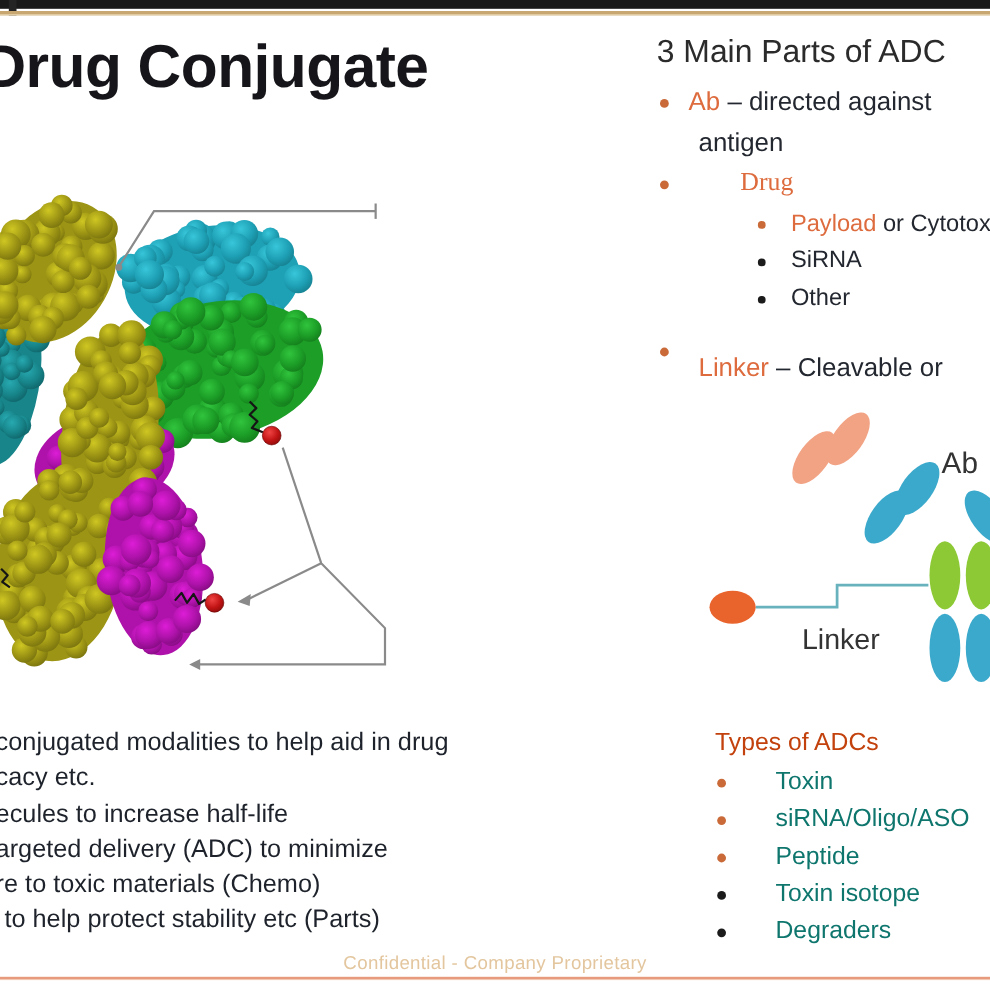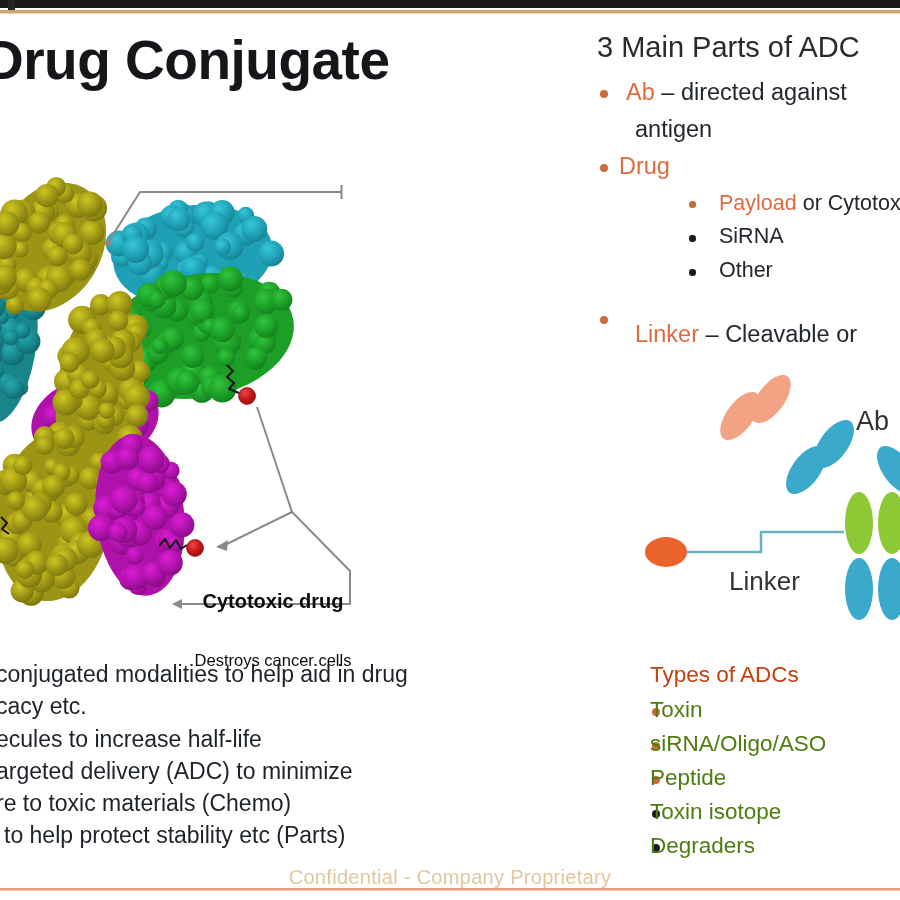--- a/index.html
+++ b/index.html
@@ -14,21 +14,21 @@
     --gray-line:#8A8A8A;
   }
   svg#stage{position:absolute;left:0;top:0;z-index:1;pointer-events:none;}
   .txt-layer{position:absolute;left:0;top:0;width:900px;height:900px;z-index:2;}
 
   
   .top-bar{position:absolute;left:0;top:0;width:900px;height:8px;background:#191919;}
   .top-notch{position:absolute;left:8px;top:0;width:7px;height:14px;background:#242424;}
   .top-gold{position:absolute;left:0;top:10px;width:900px;height:3px;background:#C9A770;border-bottom:1px solid #e8d9b8;}
   .bottom-line{position:absolute;left:0;top:888px;width:900px;height:2px;background:#E79A7E;box-shadow:0 1px 0 #f3c9b4;}
-  .footer{position:absolute;left:0;top:866px;width:900px;text-align:center;font-size:20px;letter-spacing:.3px;color:#E3C69E;}
+  .footer{position:absolute;left:0;top:866px;width:900px;text-align:center;font-size:17px;letter-spacing:.3px;color:#E3C69E;}
 
   
   .title{position:absolute;left:-16px;top:28px;margin:0;font-size:55px;font-weight:600;letter-spacing:-0.5px;color:#15151a;white-space:pre;}
 
   
   .callout{position:absolute;text-align:center;color:#0c0c0c;white-space:pre;}
   .callout .t{font-weight:bold;}
   .ab-callout{left:167px;top:140px;width:240px;}
   .ab-callout .t{font-size:17.5px;}
   .ab-callout .s{font-size:15.5px;margin-top:2px;}
@@ -51,21 +51,21 @@
   .dot.black{background:#1b1b1b;}
   .dot.small{width:6.5px;height:6.5px;}
 
   
   .schematic-label{position:absolute;color:#333;white-space:pre;}
   .ab-lbl{left:856px;top:406px;font-size:27px;}
   .linker-lbl{left:729px;top:566px;font-size:26px;}
 
   
   .types-heading{position:absolute;left:650px;top:662px;font-size:22.5px;color:#c2410c;white-space:pre;}
-  .trow{position:absolute;left:650px;white-space:pre;font-size:22.5px;color:#4d7c0f;}
+  .trow{position:absolute;left:705px;white-space:pre;font-size:22.5px;color:#0f766e;}
 </style>
 </head>
 <body>
 
 <svg id="stage" width="900" height="900" viewBox="0 0 900 900">
   <defs id="grad-defs">
       <radialGradient id="g-olive" cx="0.38" cy="0.32" r="0.85">
         <stop offset="0%" stop-color="#CFC722"></stop>
         <stop offset="52%" stop-color="#9C9414"></stop>
         <stop offset="100%" stop-color="#6B660C"></stop>
@@ -531,42 +531,38 @@
 </svg>
 
 <div class="txt-layer">
 
   <div class="top-bar"></div>
   <div class="top-notch"></div>
   <div class="top-gold"></div>
 
   <h1 class="title">Drug Conjugate</h1>
 
-  <div class="callout cyto-callout">
-    <div class="t">Cytotoxic drug</div>
-    <div class="s">Destroys cancer cells</div>
-  </div>
 
   <div class="left-notes">
     <div>conjugated modalities to help aid in drug</div>
     <div>cacy etc.</div>
     <div>ecules to increase half-life</div>
     <div>argeted delivery (ADC) to minimize</div>
     <div>re to toxic materials (Chemo)</div>
     <div class="indent1">to help protect stability etc (Parts)</div>
   </div>
 
   <div class="rp-heading">3 Main Parts of ADC</div>
 
   <span class="dot" style="left:600px;top:90px;"></span>
   <div class="row" style="left:614px;top:79px;margin-left:12px;"><span class="orange">Ab</span><span class="pre"> – directed against</span></div>
   <div class="row" style="left:635px;top:116px;">antigen</div>
 
   <span class="dot" style="left:600px;top:164px;"></span>
-  <div class="row orange" style="left:619px;top:153px;">Drug</div>
+  <div class="row orange" style="left:673px;top:153px;font-family:Liberation Serif, serif;">Drug</div>
 
   <span class="dot small" style="left:689px;top:201px;"></span>
   <div class="row sub" style="left:719px;top:191px;"><span class="orange">Payload</span><span class="pre"> or Cytotoxic</span></div>
 
   <span class="dot small black" style="left:689px;top:235px;"></span>
   <div class="row sub" style="left:719px;top:224px;">SiRNA</div>
 
   <span class="dot small black" style="left:689px;top:269px;"></span>
   <div class="row sub" style="left:719px;top:258px;text-align:right;">Other</div>
 

